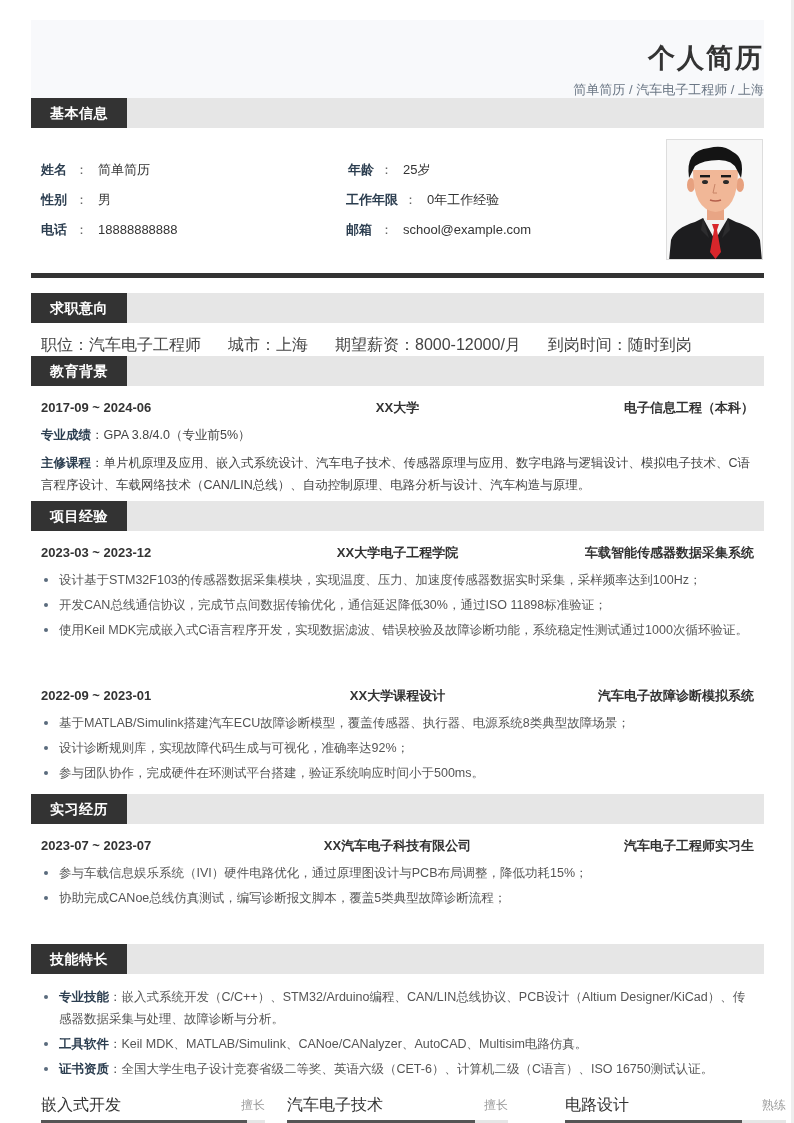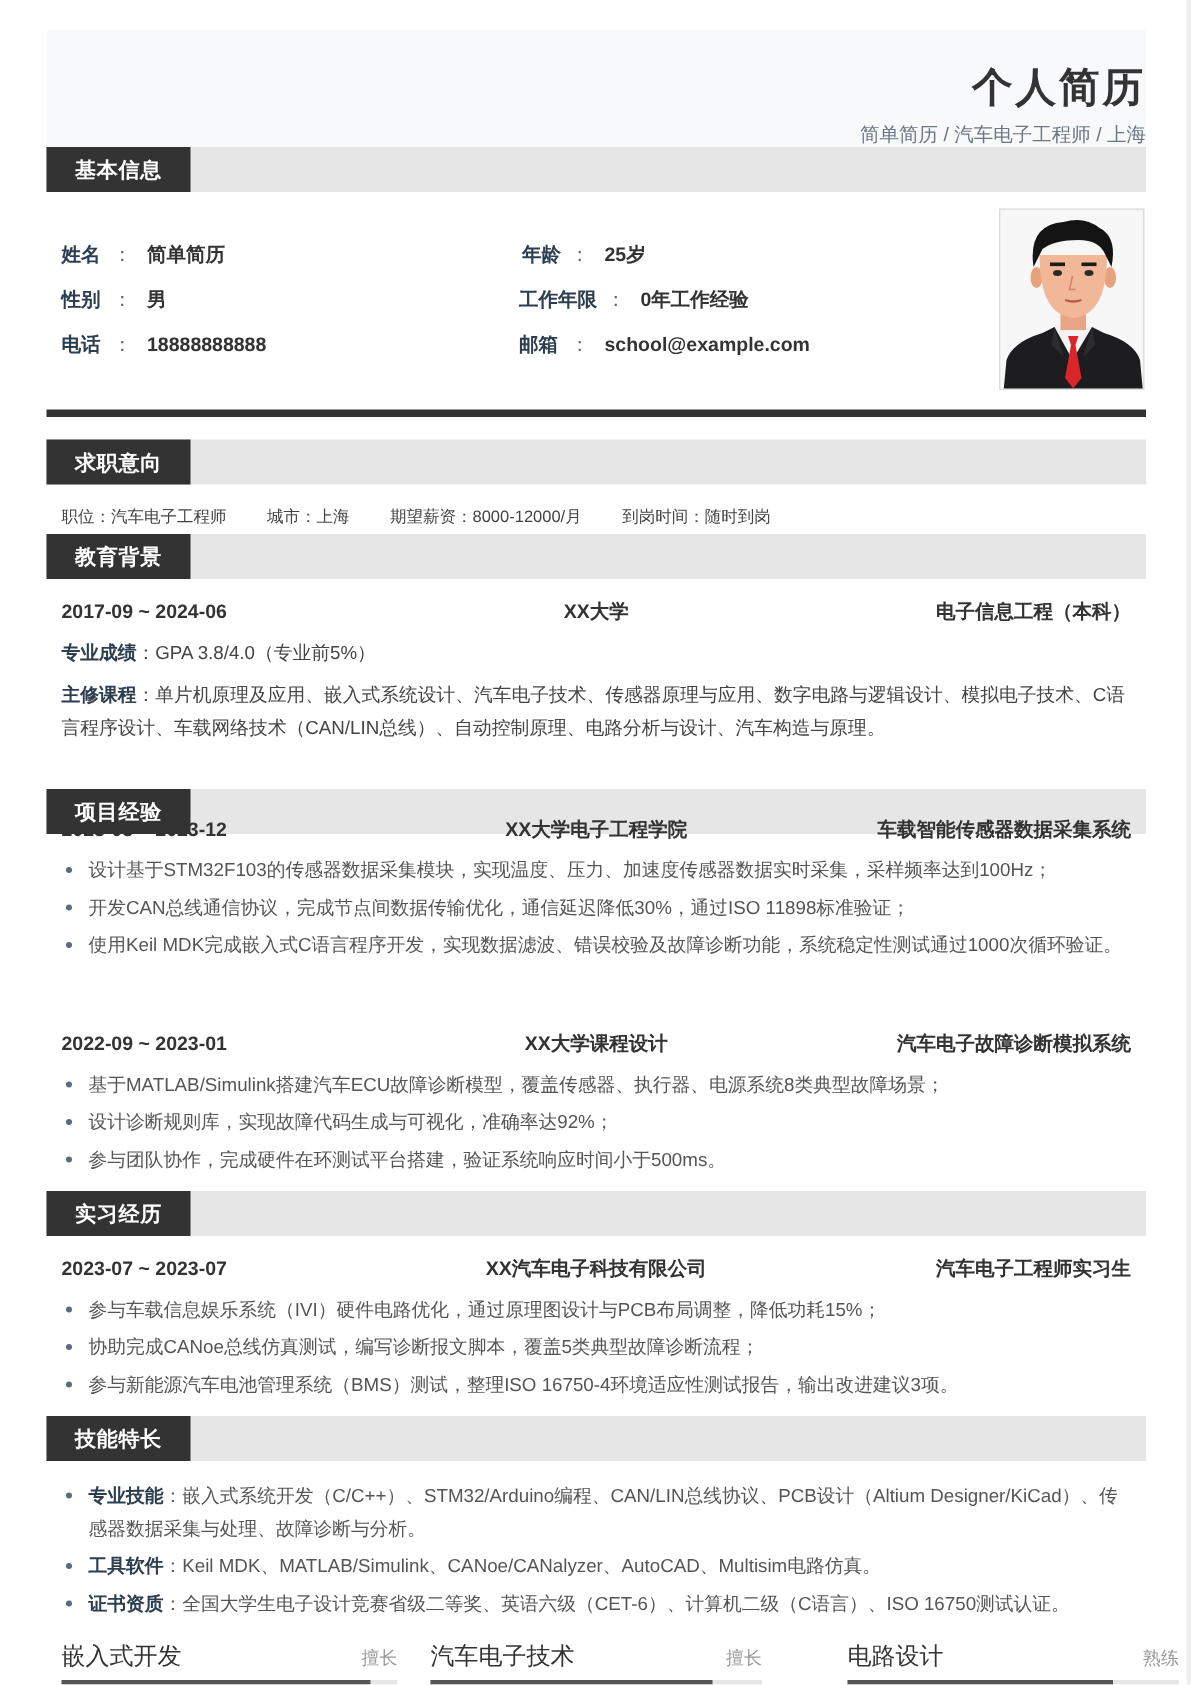--- a/index.html
+++ b/index.html
@@ -38,33 +38,33 @@
       position: absolute; left: 0; top: 0; width: 96px; height: 30px;
       background: #333333; color: #fff;
       font-size: 14px; font-weight: bold; line-height: 30px;
       text-align: center; letter-spacing: 0.5px;
     }
 
     
     .info-row { position: absolute; font-size: 13px; line-height: 18px; color: #333; }
     .info-row .k { color: #2c3e50; font-weight: bold; display: inline-block; }
     .info-row .c { color: #666; display: inline-block; margin: 0 10px 0 6px; }
-    .info-row .v { display: inline-block; font-weight: bold; }
+    .info-row .v { display: inline-block; }
 
     .photo {
       position: absolute; left: 666px; top: 139px; width: 97px; height: 121px;
       border: 1px solid #dddddd; background: #fafafa; overflow: hidden;
     }
 
     .divider {
       position: absolute; left: 31px; top: 273px; width: 733px; height: 5px; background: #333333;
     }
 
     .intent {
-      position: absolute; left: 41px; top: 336px; font-size: 11px; color: #444; line-height: 18px;
+      position: absolute; left: 41px; top: 336px; font-size: 16px; color: #444; line-height: 18px;
       white-space: nowrap;
     }
     .intent span { margin-right: 27px; }
 
     .row3 {
       position: absolute; left: 41px; width: 713px; height: 18px;
       font-size: 13px; font-weight: bold; color: #333; line-height: 18px;
     }
     .row3 .l { position: absolute; left: 0; }
     .row3 .m { position: absolute; left: 0; width: 713px; text-align: center; }
@@ -177,21 +177,21 @@
     <span class="m">XX大学</span>
     <span class="r">电子信息工程（本科）</span>
   </div>
   <div class="line" style="top:424px;">
     <b>专业成绩</b><span>：GPA 3.8/4.0（专业前5%）</span>
   </div>
   <div class="line" style="top:452px;">
     <b>主修课程</b><span>：单片机原理及应用、嵌入式系统设计、汽车电子技术、传感器原理与应用、数字电路与逻辑设计、模拟电子技术、C语言程序设计、车载网络技术（CAN/LIN总线）、自动控制原理、电路分析与设计、汽车构造与原理。</span>
   </div>
 
-  <div class="sec" style="top:501px;margin-top:25px;">
+  <div class="sec" style="top:501px;">
     <div class="tag">项目经验</div>
   </div>
   <div class="row3" style="top:544px;">
     <span class="l">2023-03 ~ 2023-12</span>
     <span class="m">XX大学电子工程学院</span>
     <span class="r">车载智能传感器数据采集系统</span>
   </div>
   <ul class="bullets" style="top:569px;">
     <li>设计基于STM32F103的传感器数据采集模块，实现温度、压力、加速度传感器数据实时采集，采样频率达到100Hz；</li>
     <li>开发CAN总线通信协议，完成节点间数据传输优化，通信延迟降低30%，通过ISO 11898标准验证；</li>
@@ -213,21 +213,20 @@
     <div class="tag">实习经历</div>
   </div>
   <div class="row3" style="top:837px;">
     <span class="l">2023-07 ~ 2023-07</span>
     <span class="m">XX汽车电子科技有限公司</span>
     <span class="r">汽车电子工程师实习生</span>
   </div>
   <ul class="bullets" style="top:862px;">
     <li>参与车载信息娱乐系统（IVI）硬件电路优化，通过原理图设计与PCB布局调整，降低功耗15%；</li>
     <li>协助完成CANoe总线仿真测试，编写诊断报文脚本，覆盖5类典型故障诊断流程；</li>
-    <li>参与新能源汽车电池管理系统（BMS）测试，整理ISO 16750-4环境适应性测试报告，输出改进建议3项。</li>
   </ul>
 
   <div class="sec" style="top:944px;">
     <div class="tag">技能特长</div>
   </div>
   <ul class="bullets" style="top:986px;">
     <li><b>专业技能</b><span>：嵌入式系统开发（C/C++）、STM32/Arduino编程、CAN/LIN总线协议、PCB设计（Altium Designer/KiCad）、传感器数据采集与处理、故障诊断与分析。</span></li>
     <li><b>工具软件</b><span>：Keil MDK、MATLAB/Simulink、CANoe/CANalyzer、AutoCAD、Multisim电路仿真。</span></li>
     <li><b>证书资质</b><span>：全国大学生电子设计竞赛省级二等奖、英语六级（CET-6）、计算机二级（C语言）、ISO 16750测试认证。</span></li>
   </ul>

